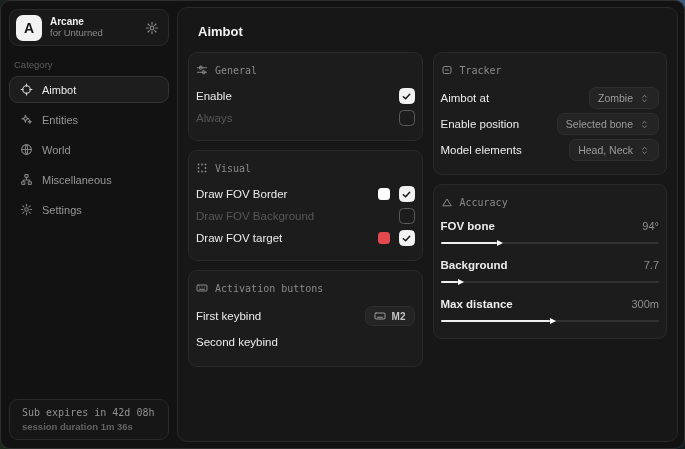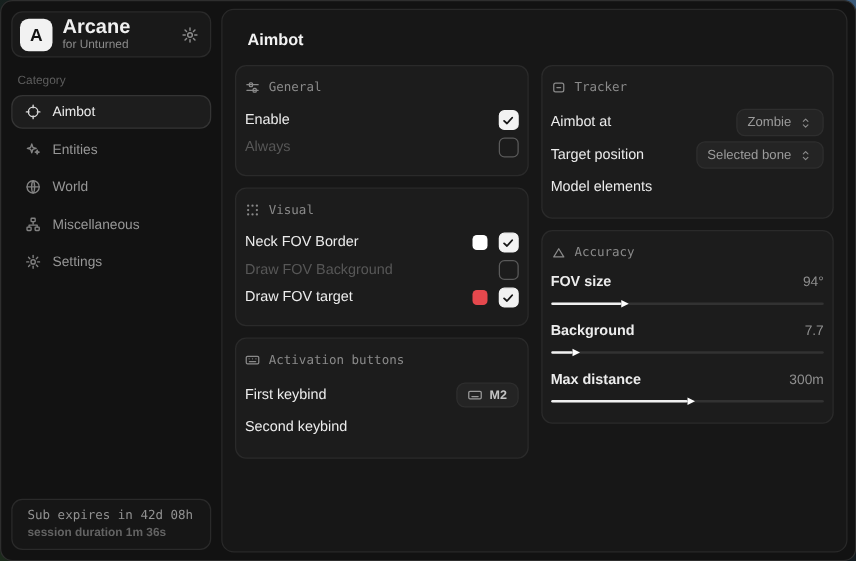--- a/index.html
+++ b/index.html
@@ -21,21 +21,21 @@
   .sidebar { position:absolute; left:0; top:0; width:176px; height:100%; padding:8px; }
   .logo-card {
     display:flex; align-items:center; gap:8px; height:37px;
     background:#191919; border:1px solid #2a2a2a; border-radius:9px; padding:5px 9px 5px 6px;
   }
   .logo {
     width:26px; height:26px; border-radius:7px; background:#f2f2f2; color:#141414;
     font-weight:bold; font-size:14px; display:flex; align-items:center; justify-content:center;
   }
   .logo-text { flex:1; line-height:1.15; }
-  .app-name { font-size:16px; font-weight:bold; color:#f0f0f0; }
+  .app-name { font-size:10px; font-weight:bold; color:#f0f0f0; }
   .app-sub { font-size:9.5px; color:#8b8b8b; }
   .logo-gear { color:#8b8b8b; width:14px; height:14px; }
 
   .category { margin:13px 5px 6px; font-size:9.5px; color:#5d5d5d; }
 
   .nav { display:flex; flex-direction:column; gap:3px; }
   .nav-item {
     display:flex; align-items:center; gap:9px; height:27px; padding:0 10px;
     border-radius:9px; border:1px solid transparent;
     font-size:11px; color:#979797; cursor:pointer;
@@ -254,21 +254,21 @@
                   <circle cx="5" cy="12" r="1.8"></circle>
                   <circle cx="19" cy="12" r="1.8"></circle>
                   <circle cx="5" cy="19" r="1.8"></circle>
                   <circle cx="12" cy="19" r="1.8"></circle>
                   <circle cx="19" cy="19" r="1.8"></circle>
                 </svg>
             </span>
             <span>Visual</span>
           </div>
           <div class="row">
-            <span class="lbl">Neck FOV Border</span>
+            <span class="lbl">Draw FOV Border</span>
             <span class="swatch" style="background: rgb(255, 255, 255);"></span>
             <span class="checkbox checked">
               <svg viewBox="0 0 24 24">
                   <polyline points="5 12.5 10 17 19 7"></polyline>
                 </svg>
             </span>
           </div>
           <div class="row">
             <span class="lbl dim">Draw FOV Background</span>
             <span class="checkbox">
@@ -337,49 +337,58 @@
               <span>Zombie</span>
               <span class="icon">
                 <svg viewBox="0 0 24 24">
                     <path d="M8 9l4-4 4 4"></path>
                     <path d="M8 15l4 4 4-4"></path>
                   </svg>
               </span>
             </button>
           </div>
           <div class="row row-tall">
-            <span class="lbl">Target position</span>
+            <span class="lbl">Enable position</span>
             <button class="selbtn">
               <span>Selected bone</span>
               <span class="icon">
                 <svg viewBox="0 0 24 24">
                     <path d="M8 9l4-4 4 4"></path>
                     <path d="M8 15l4 4 4-4"></path>
                   </svg>
               </span>
             </button>
           </div>
           <div class="row row-tall">
             <span class="lbl">Model elements</span>
+            <button class="selbtn">
+              <span>Head, Neck</span>
+              <span class="icon">
+                <svg viewBox="0 0 24 24">
+                    <path d="M8 9l4-4 4 4"></path>
+                    <path d="M8 15l4 4 4-4"></path>
+                  </svg>
+              </span>
+            </button>
           </div>
         </section>
 
         <section class="card">
           <div class="card-head">
             <span class="icon">
               <svg viewBox="0 0 24 24">
                   <path d="M4 19 L12 6 L20 19 Z"></path>
                 </svg>
             </span>
             <span>Accuracy</span>
           </div>
 
           <div class="acc-group">
             <div class="acc-row">
-              <span class="lbl">FOV size</span>
+              <span class="lbl">FOV bone</span>
               <span class="val">94°</span>
             </div>
             <div class="slider">
               <div class="track"></div>
               <div class="fill" style="width: 26%;">
                 <div class="thumb"></div>
               </div>
             </div>
           </div>
 

